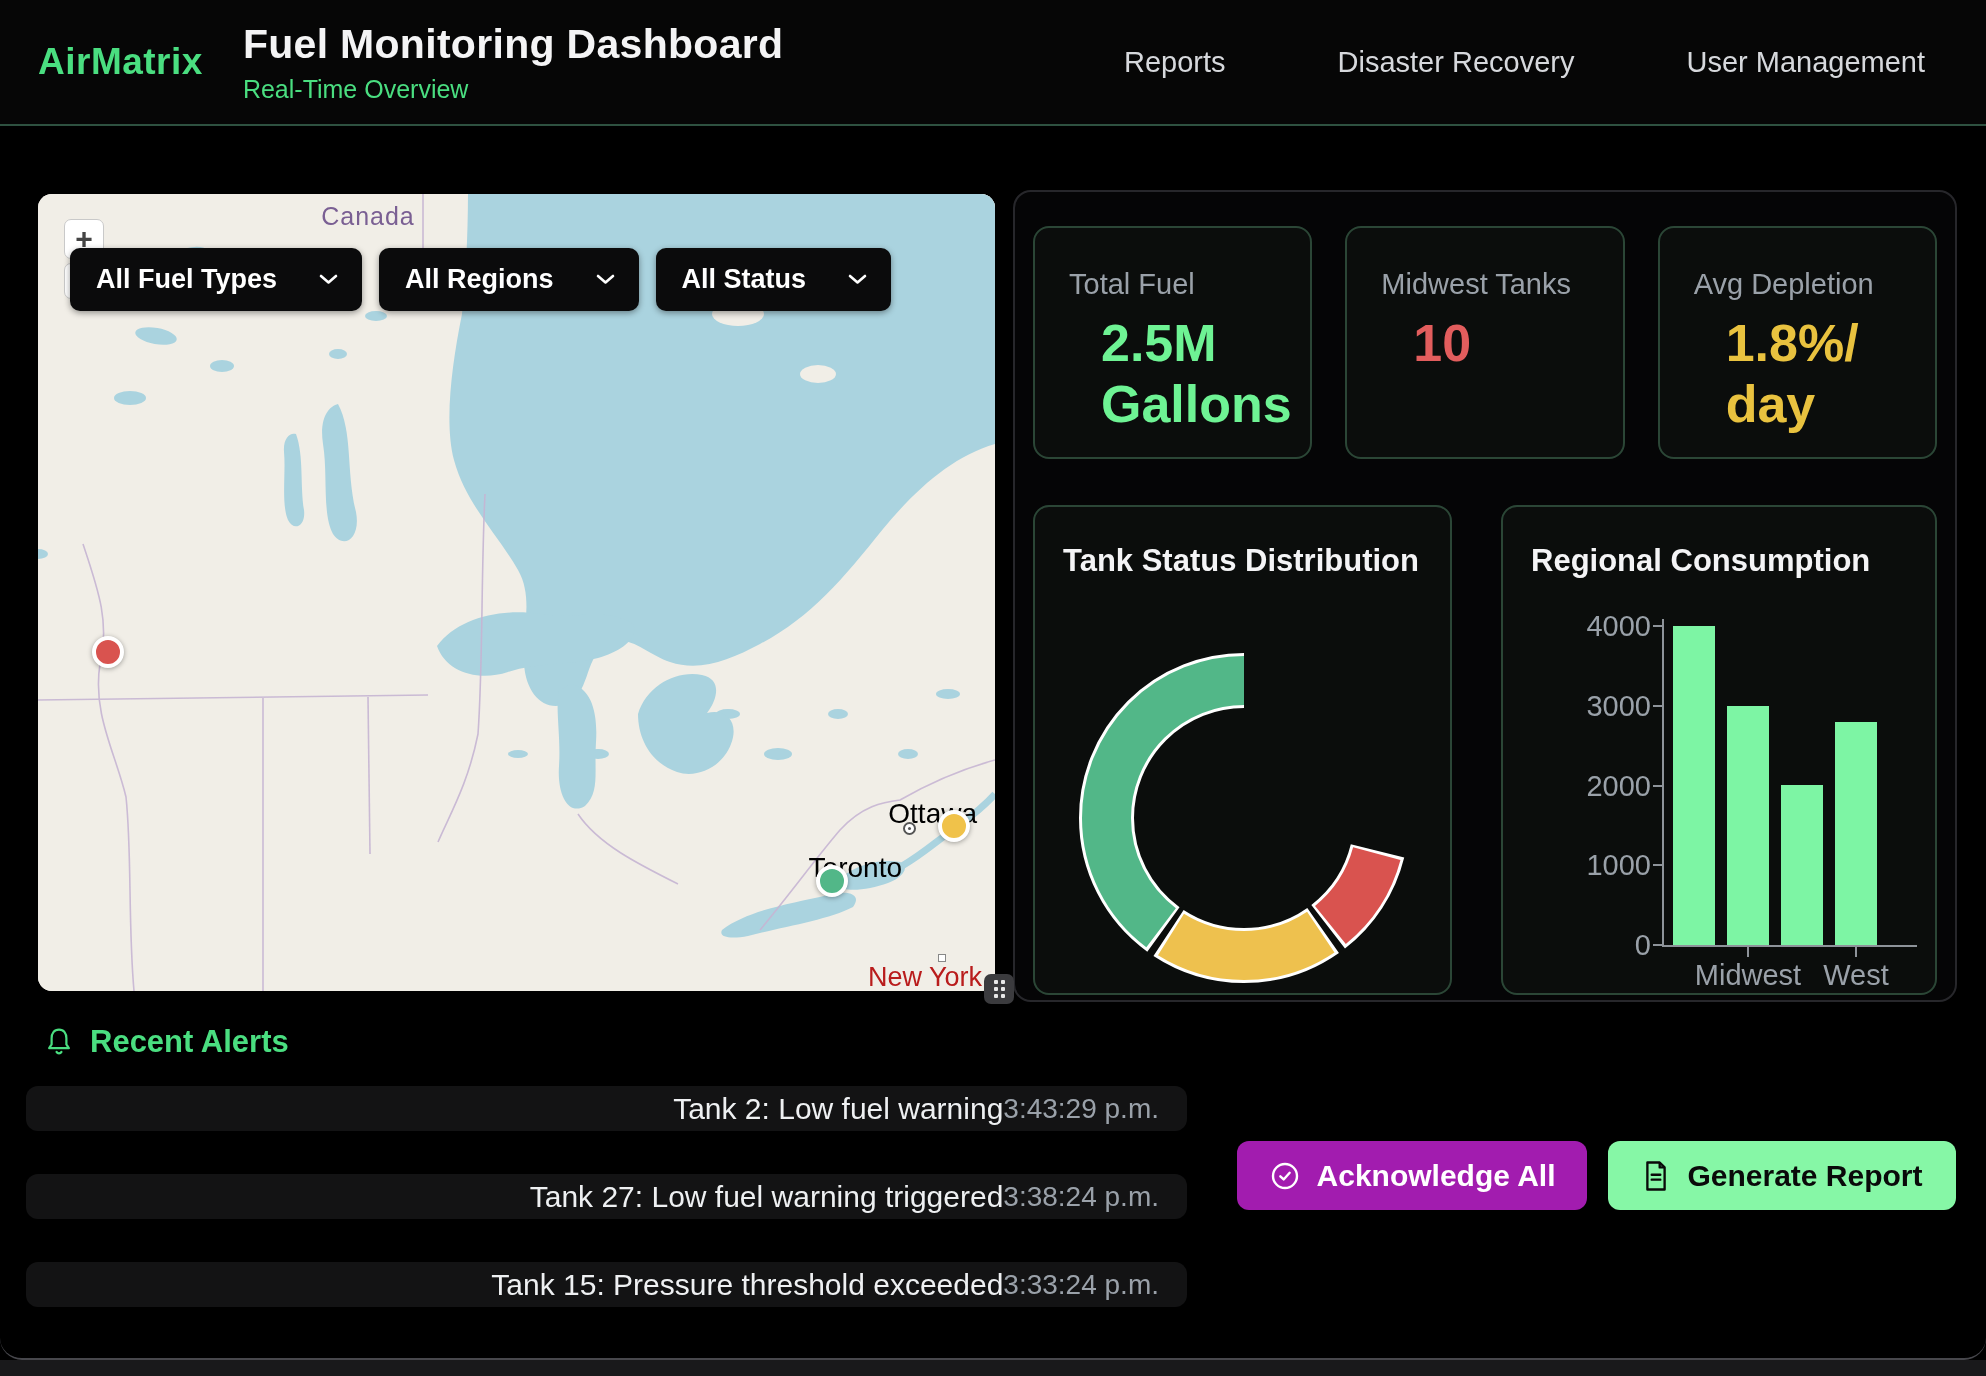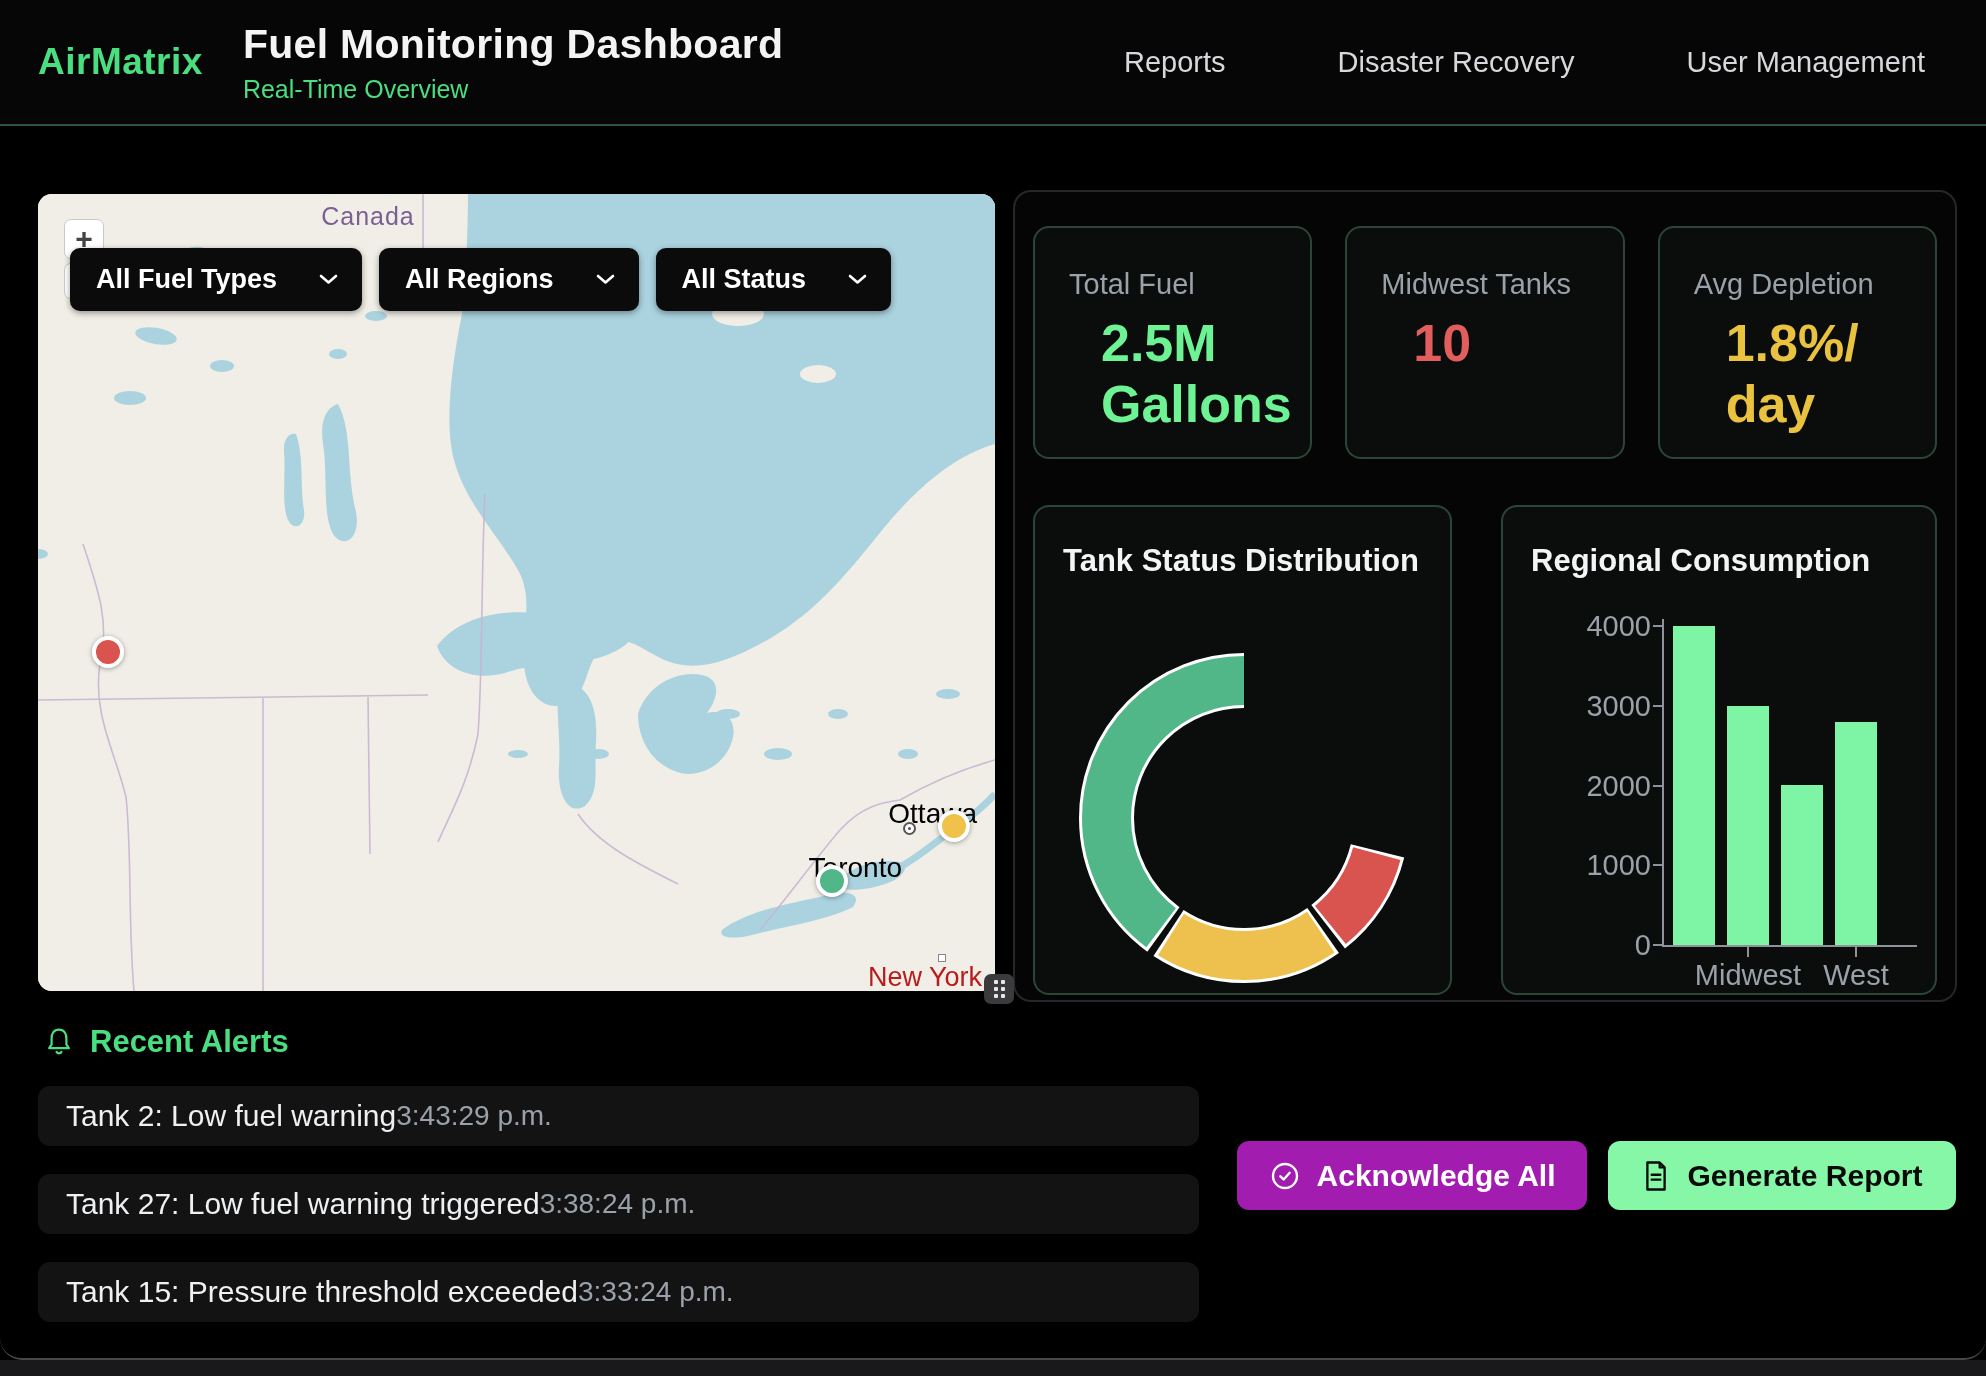--- a/index.html
+++ b/index.html
@@ -58,22 +58,22 @@
   .ytick-label{position:absolute;width:140px;text-align:right;font-size:29px;color:#9aa1a9;}
   .tickmark-y{position:absolute;width:9px;height:2px;background:#8e939a;}
   .tickmark-x{position:absolute;width:2px;height:10px;background:#8e939a;}
   #y-axis{position:absolute;left:159px;top:112px;width:2px;height:328px;background:#8e939a;}
   #x-axis{position:absolute;left:159px;top:438px;width:255px;height:2px;background:#8e939a;}
   .bar{position:absolute;width:42px;background:#7df5a4;}
   .xtick-label{position:absolute;width:160px;text-align:center;font-size:29px;color:#9aa1a9;top:452px;}
   
   #alerts-heading{position:absolute;left:44px;top:1024px;display:flex;align-items:center;gap:16px;}
   #alerts-heading .txt{font-size:31px;font-weight:bold;color:#4ade80;}
-  .alert-row{position:absolute;left:38px;width:1161px;height:60px;background:#131314;border-radius:12px;
-      display:flex;align-items:center;justify-content:flex-start;padding:0 28px;box-sizing:border-box;cursor:pointer;}
+  .alert-row{position:absolute;left:26px;width:1161px;height:45px;background:#131314;border-radius:12px;
+      display:flex;align-items:center;justify-content:flex-end;padding:0 28px;box-sizing:border-box;cursor:pointer;}
   .alert-text{font-size:30px;color:#eef0f2;}
   .alert-time{font-size:28px;color:#9aa1a9;}
   
   .action-btn{position:absolute;top:1141px;height:69px;border-radius:12px;display:flex;align-items:center;
       justify-content:center;gap:16px;cursor:pointer;border:none;}
   #ack-btn{left:1237px;width:350px;background:#a21caf;}
   #ack-btn .lbl{font-size:30px;font-weight:bold;color:#fff;}
   #gen-btn{left:1608px;width:348px;background:#86f7a6;}
   #gen-btn .lbl{font-size:30px;font-weight:bold;color:#0a0a0a;}
   

